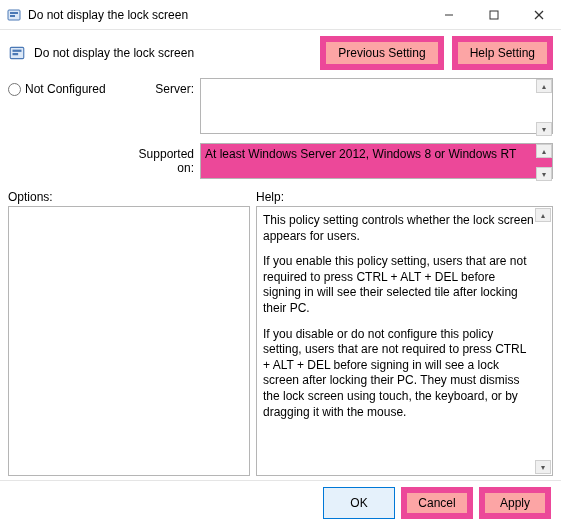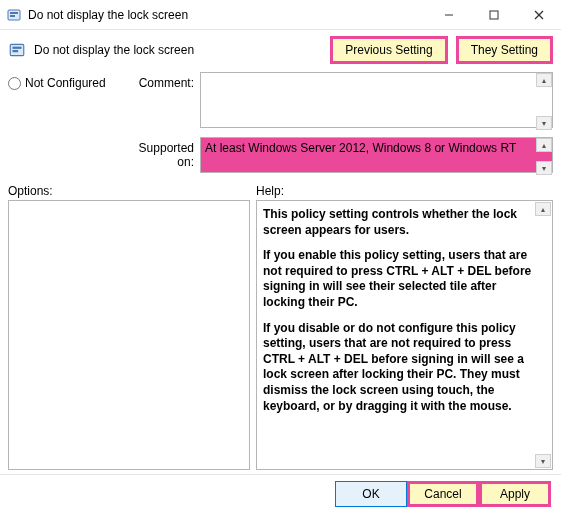--- a/index.html
+++ b/index.html
@@ -44,22 +44,22 @@
     padding: 6px 8px 4px 8px;
     gap: 8px;
   }
   .headerrow .h-icon {
     width: 18px; height: 18px;
     display:flex;align-items:center;justify-content:center;
   }
   .headerrow .h-title { flex: 0 0 auto; }
   .headerrow .h-spacer { flex: 1 1 auto; }
   .btn {
-    background: #fef9c3;
-    border: 3px solid #ec4899;
+    background: #fca5a5;
+    border: 6px solid #ec4899;
     padding: 4px 12px;
     font: inherit;
     min-width: 90px;
     text-align: center;
   }
   
   .config {
     display: grid;
     grid-template-columns: 110px 70px 1fr;
     column-gap: 6px;
@@ -107,33 +107,34 @@
   }
   .panel {
     border: 1px solid #b5b5b5;
     background: #fff;
     height: 270px;
     overflow:hidden;
   }
   .panel.options { width: 242px; }
   .panel.help { flex:1; position:relative; }
   .help-inner { padding: 6px 18px 6px 6px; font-size:12px; line-height:1.3; }
-  .help-inner p { margin: 0 0 10px 0; font-weight: bold; }
+  .help-inner p { margin: 0 0 10px 0; }
   .panel.help .scroll-up, .panel.help .scroll-down {
     position:absolute; right:1px; width:16px; height:14px;
     background:#f0f0f0; border:1px solid #cfcfcf;
     display:flex;align-items:center;justify-content:center;
     font-size:8px; color:#555;
   }
   .panel.help .scroll-up { top:1px; }
   .panel.help .scroll-down { bottom:1px; }
   
   .footer {
     display:flex;
     justify-content:flex-end;
+    gap:6px;
     padding: 6px 10px;
     border-top: 1px solid #e5e5e5;
   }
   .footer .btn { min-width: 72px; padding: 3px 10px; }
   .footer .btn.default {
     border: 1px solid #0078d7;
     background: #e5f1fb;
   }
 </style>
 </head>
@@ -171,32 +172,32 @@
   <span class="h-icon">
     <svg width="18" height="18" viewBox="0 0 16 16">
       <rect x="2" y="3" width="12" height="10" rx="1" fill="#dce8f7" stroke="#4a78b5"></rect>
       <rect x="4" y="5" width="8" height="2" fill="#4a78b5"></rect>
       <rect x="4" y="8" width="5" height="2" fill="#4a78b5"></rect>
     </svg>
   </span>
   <span class="h-title">Do not display the lock screen</span>
   <span class="h-spacer"></span>
   <button class="btn">Previous Setting</button>
-  <button class="btn">They Setting</button>
+  <button class="btn">Help Setting</button>
 </div>
 
 <div class="config">
   <div class="radios">
     <label class="radio">
       <input type="radio" name="state" style="">
       <span>Not Configured</span>
     </label>
   </div>
 
-  <div class="lbl-comment">Comment:</div>
+  <div class="lbl-comment">Server:</div>
 
   <div class="comment-box ta-wrap">
     <textarea id="comment-ta" class="textarea" style=""></textarea>
     <div class="scroll-up">▴</div>
     <div class="scroll-down">▾</div>
   </div>
 
   <div class="lbl-supported">Supported on:</div>
 
   <div class="supported-box ta-wrap">

